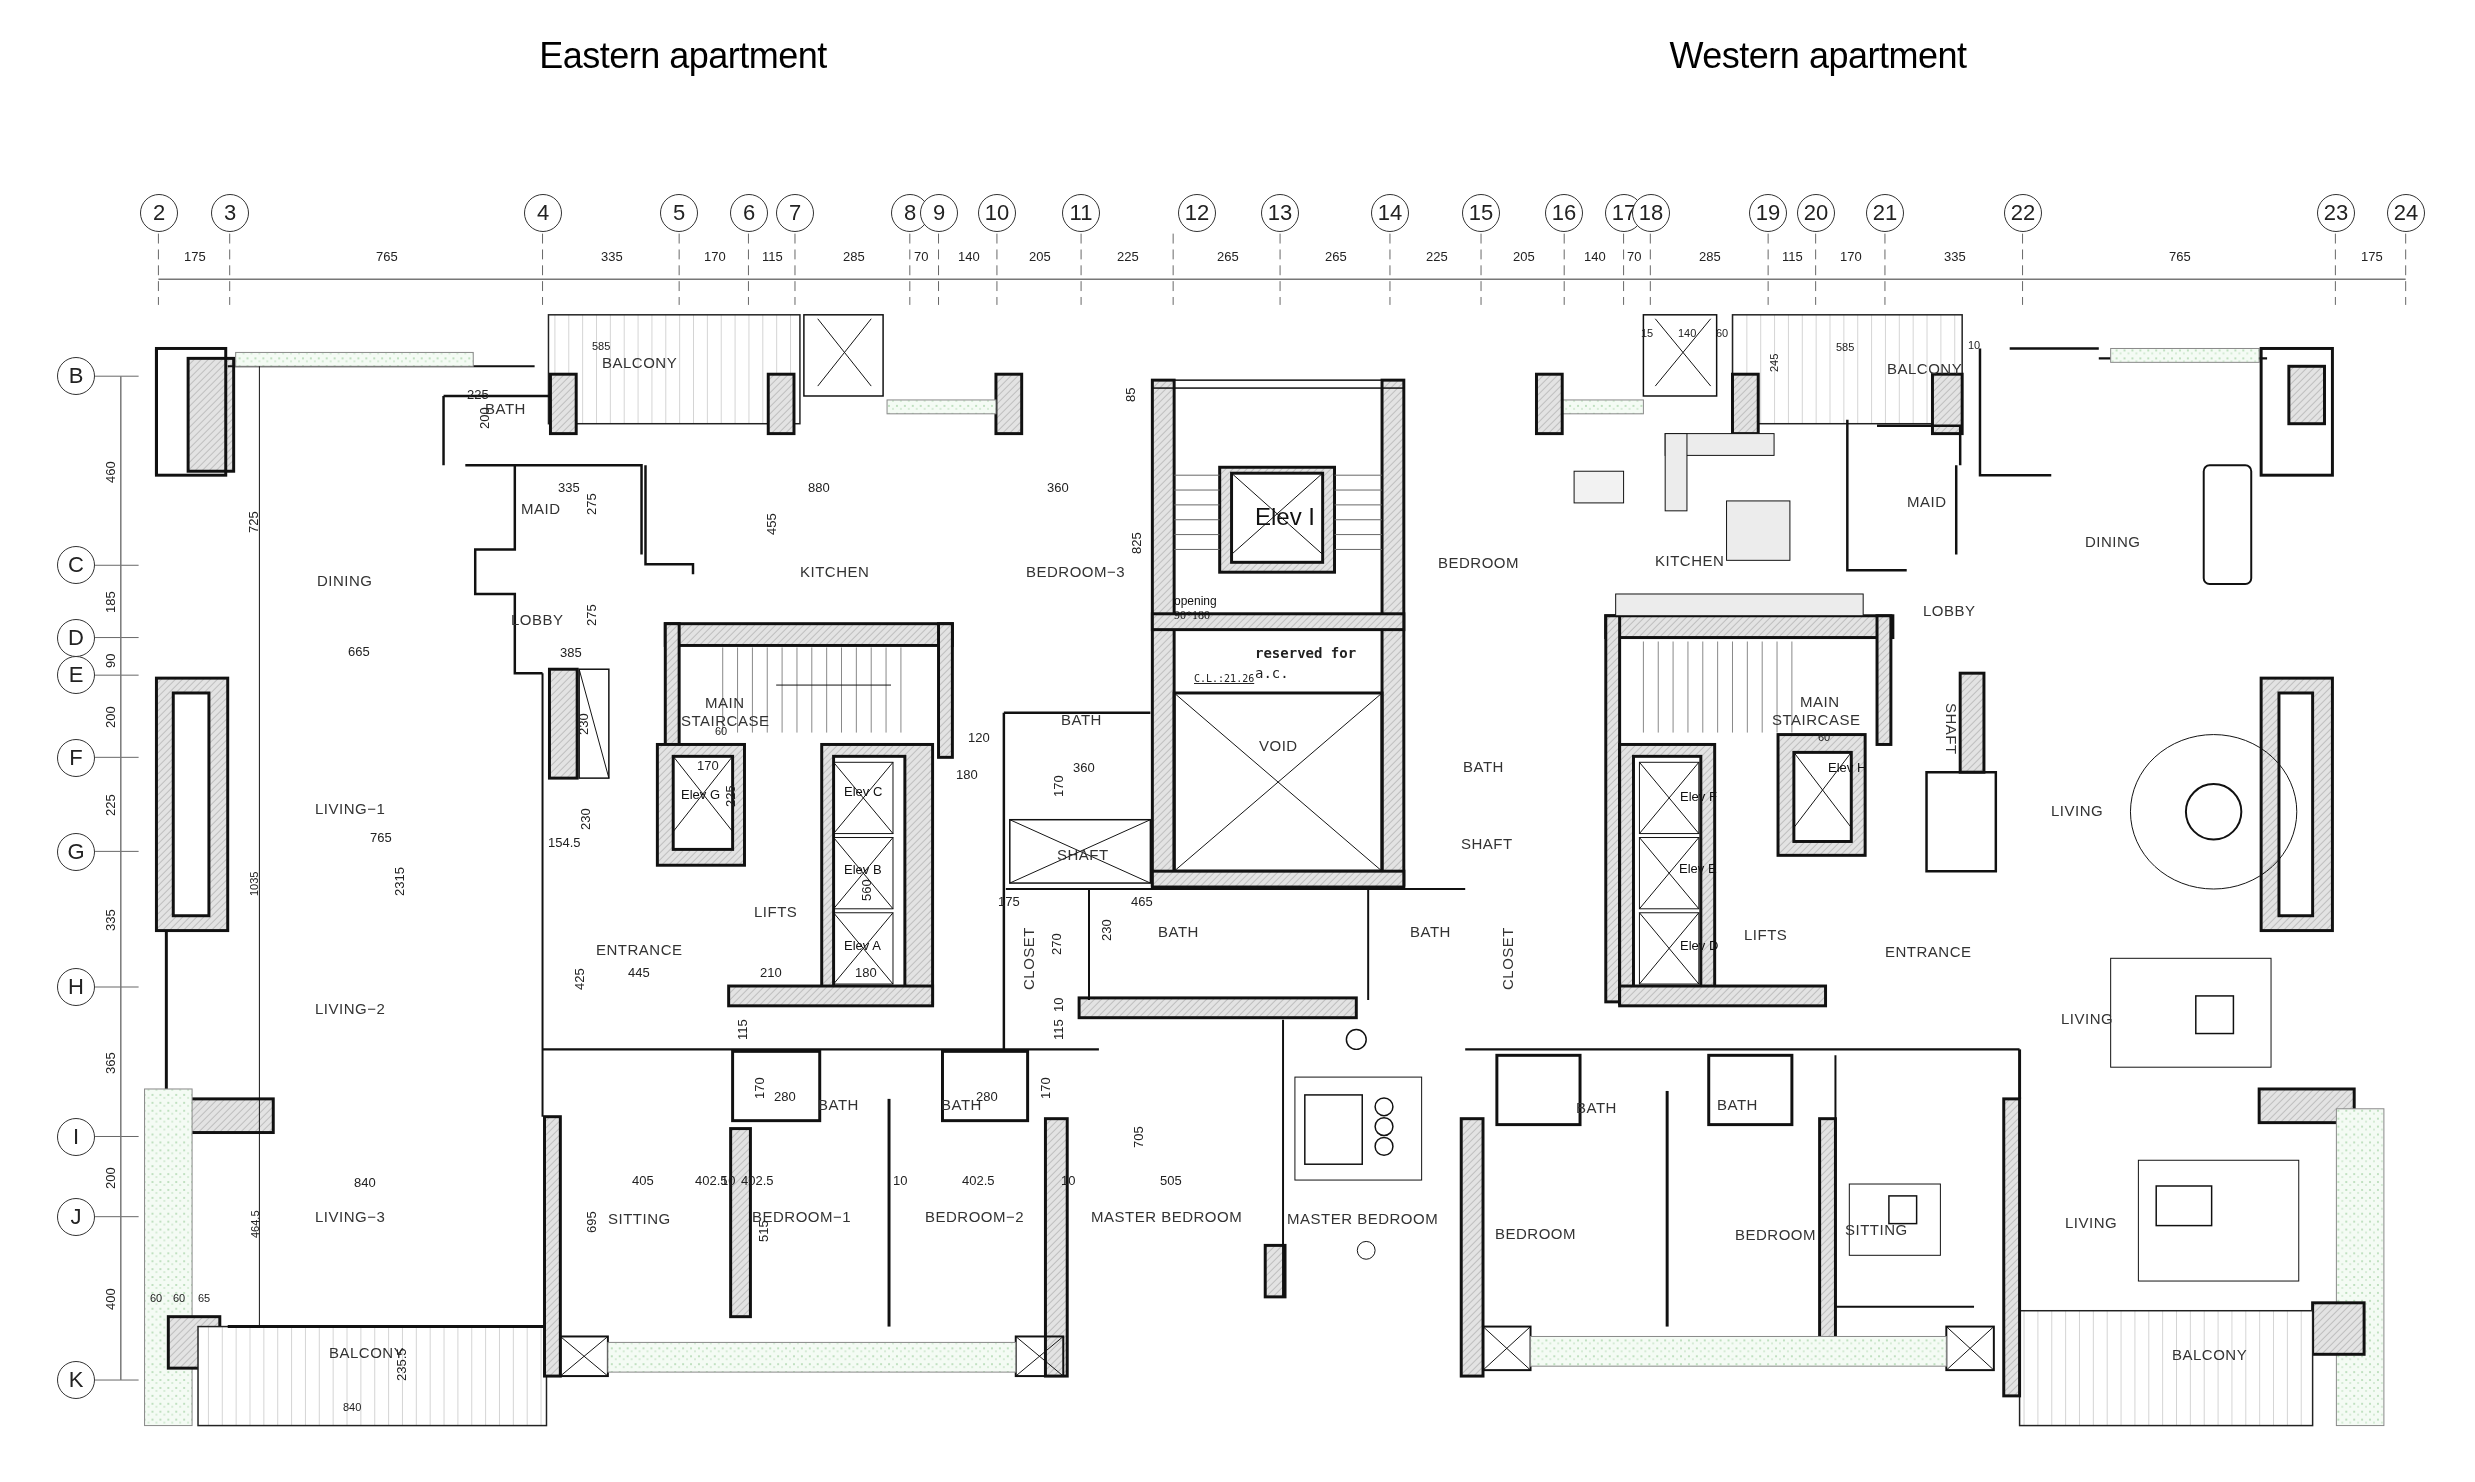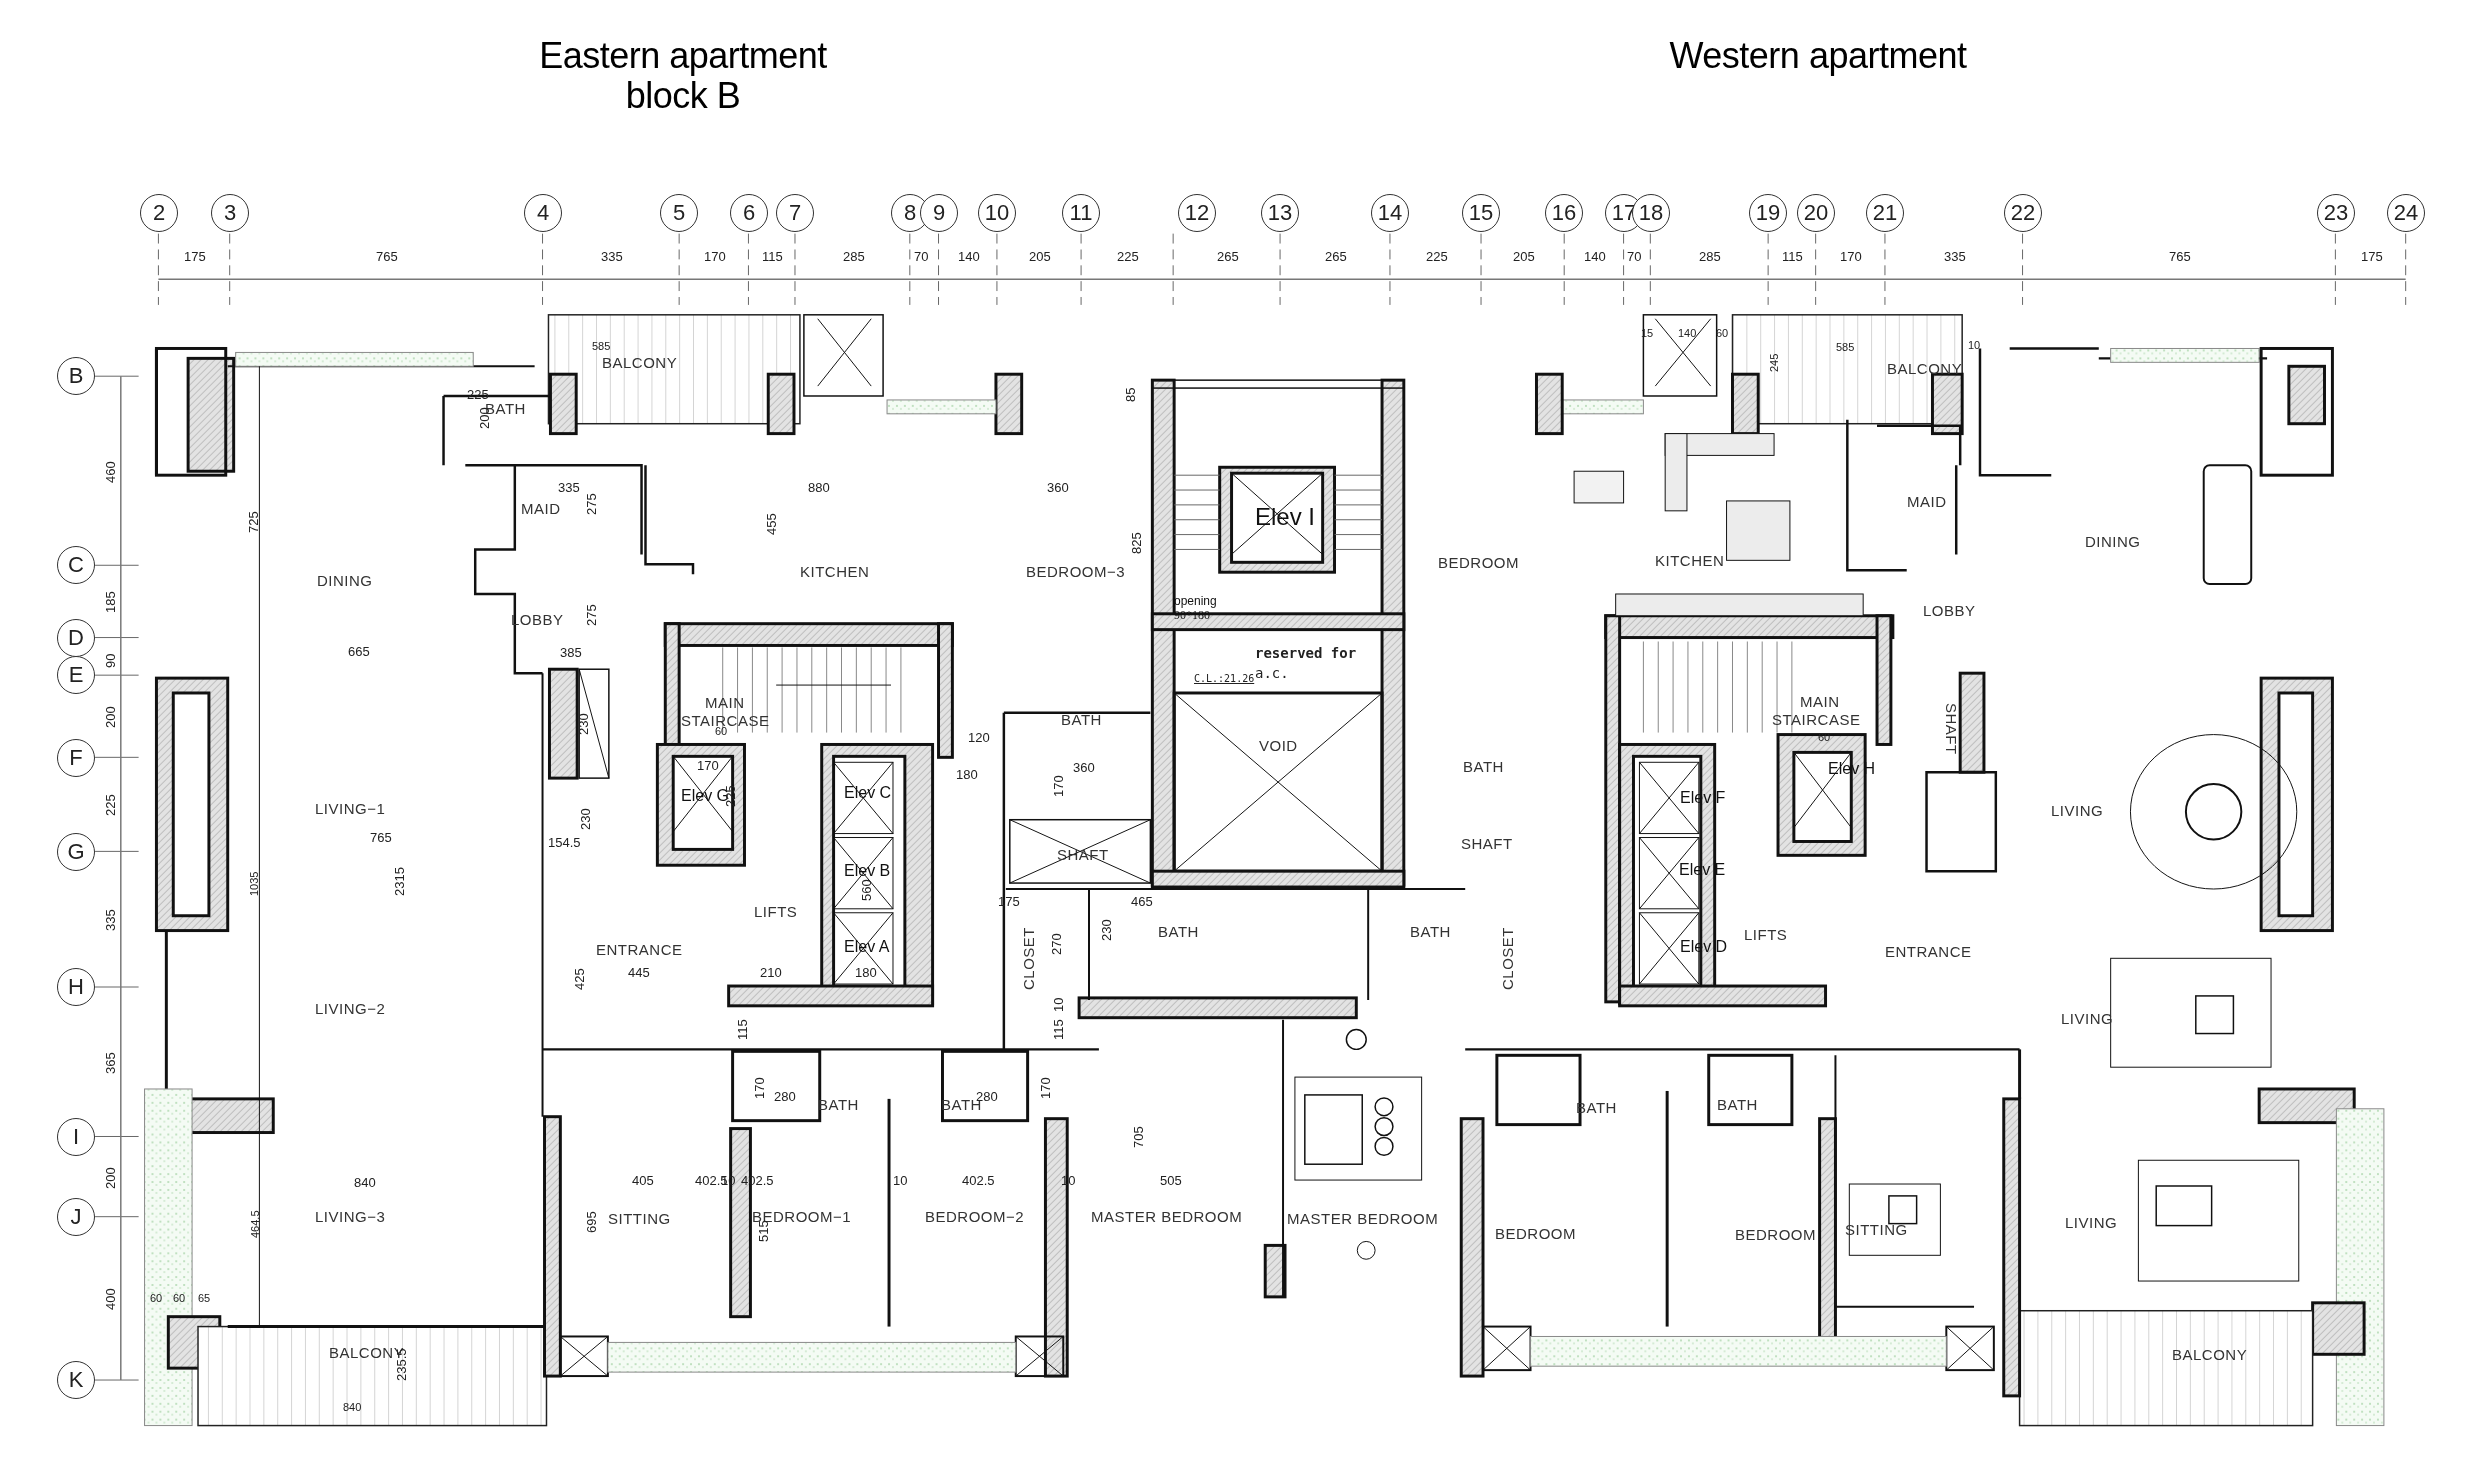--- a/index.html
+++ b/index.html
@@ -5,21 +5,21 @@
   html,body{margin:0;padding:0;background:#ffffff;}
   body{width:2475px;height:1482px;overflow:hidden;position:relative;font-family:"Liberation Sans",sans-serif;color:#111;}
   #plan{position:absolute;left:0;top:0;width:2475px;height:1482px;}
   .title{position:absolute;text-align:center;font-family:"Liberation Sans",sans-serif;font-size:36px;line-height:40px;color:#000;letter-spacing:-0.5px;}
   .grid-bubble{position:absolute;width:36px;height:36px;border:1.6px solid #333;border-radius:50%;text-align:center;line-height:36px;font-size:22px;color:#222;background:#fff;box-sizing:content-box;}
   .dim{position:absolute;font-size:13px;color:#222;white-space:nowrap;}
   .dim.v{transform:rotate(-90deg);transform-origin:left top;}
   .room{position:absolute;font-size:15px;color:#333;white-space:nowrap;letter-spacing:0.5px;}
   .room.v{transform:rotate(90deg);transform-origin:left top;}
   .room.vu{transform:rotate(-90deg);transform-origin:left top;}
-  .elev{position:absolute;font-size:16px;color:#111;white-space:nowrap;}
+  .elev{position:absolute;font-size:13px;color:#111;white-space:nowrap;}
   .big{font-size:24px;}
   .note{position:absolute;font-size:14px;color:#222;font-family:"DejaVu Sans Mono",monospace;white-space:nowrap;}
 </style>
 </head>
 <body>
 
 <svg id="plan" viewBox="0 0 2500 1497" xmlns="http://www.w3.org/2000/svg">
   <defs>
     <pattern id="hatch" patternUnits="userSpaceOnUse" width="5" height="5" patternTransform="rotate(45)">
       <rect width="5" height="5" fill="#e3e3e3"></rect>
@@ -314,21 +314,20 @@
     <line x1="2014" y1="1340" x2="1966" y2="1384" stroke-width="1"></line>
     <rect x="1546" y="1350" width="420" height="30" fill="url(#planter)" stroke="#888" stroke-width="1"></rect>
     <path d="M1854 1066 V1320 H1994" stroke-width="2"></path>
     <rect x="1868" y="1196" width="92" height="72" stroke-width="1"></rect>
     <rect x="1908" y="1208" width="28" height="28" stroke-width="1.5"></rect>
   </g>
 </svg>
 
 <div class="title" style="left:475px;top:36px;width:416px;text-align:center;">
   <div>Eastern apartment</div>
-  <div>block B</div>
 </div>
 <div class="title" style="left:1610px;top:36px;width:416px;">
   <div>Western apartment</div>
 </div>
 
 <div id="grid-col-layer">
     <div class="grid-bubble" style="left: 140px; top: 194px;">2</div>
     <div class="grid-bubble" style="left: 211px; top: 194px;">3</div>
     <div class="grid-bubble" style="left: 524px; top: 194px;">4</div>
     <div class="grid-bubble" style="left: 660px; top: 194px;">5</div>

